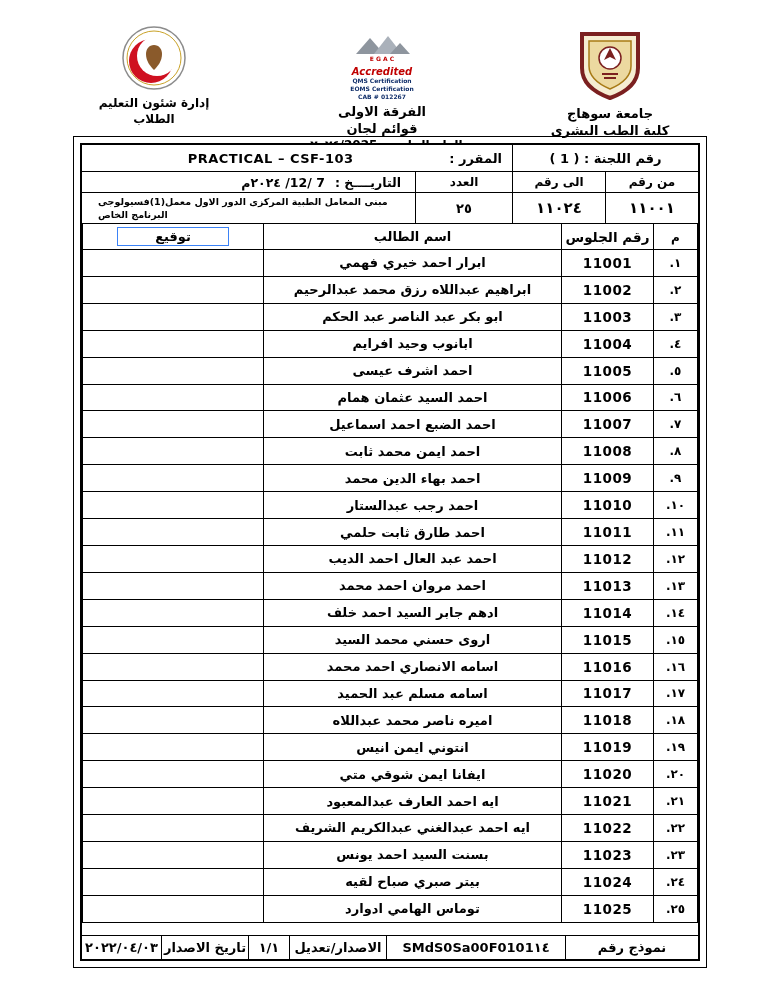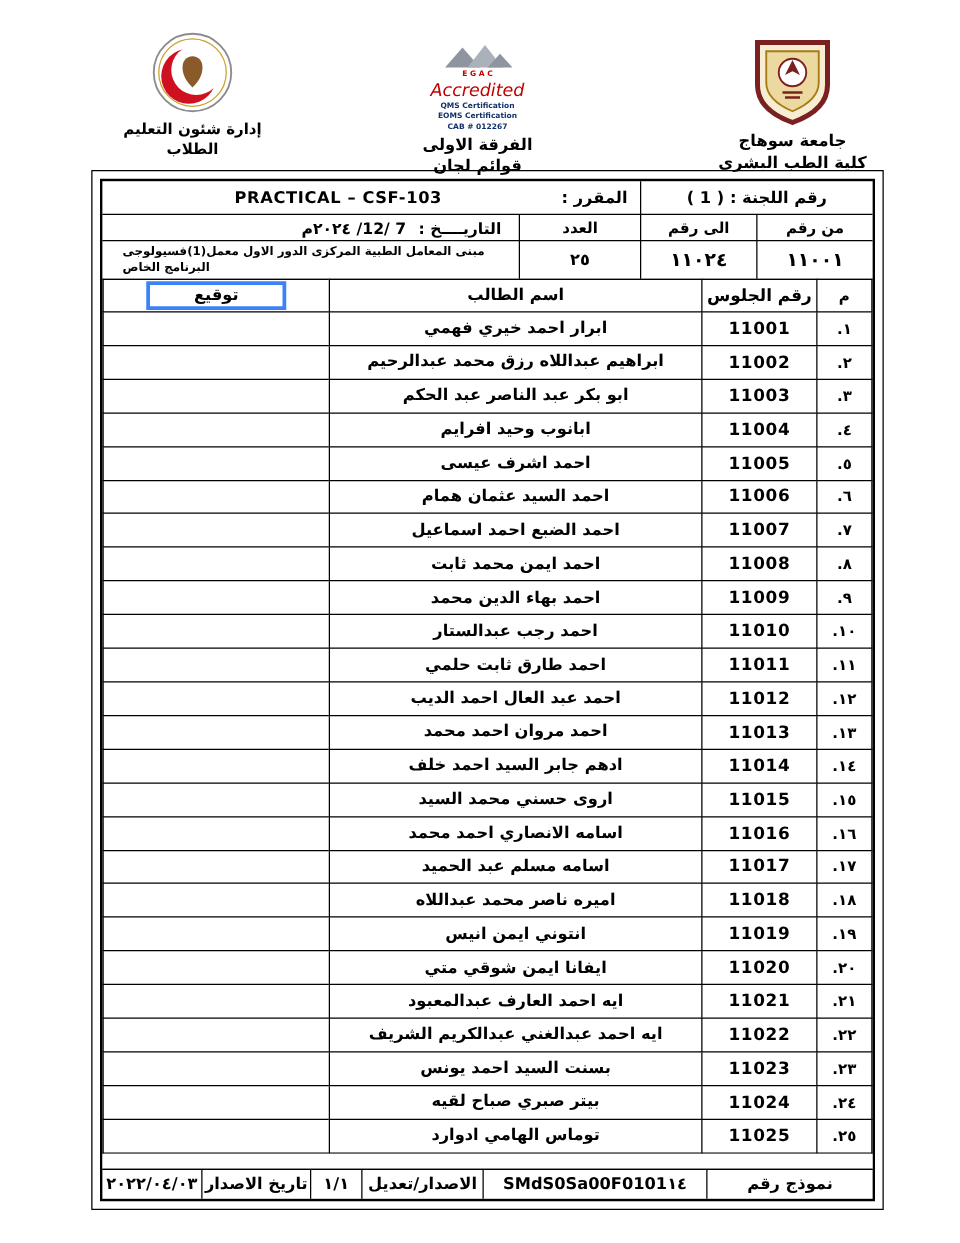--- a/index.html
+++ b/index.html
@@ -1,28 +1,28 @@
 <!DOCTYPE html>
 <html lang="ar" dir="rtl"><head>
 <meta charset="utf-8">
 <style>
   * { margin:0; padding:0; box-sizing:border-box; }
   html,body { width:768px; height:994px; }
   body { background:#fff; color:#000; font-family:"DejaVu Sans","Liberation Sans",sans-serif; direction:rtl; position:relative; overflow:hidden; }
 
   
   .page-header { position:absolute; top:18px; left:0; right:0; height:120px; }
-  .hdr-right  { position:absolute; right:58px; top:12px; width:152px; text-align:center; }
+  .hdr-right  { position:absolute; right:82px; top:12px; width:152px; text-align:center; }
   .hdr-center { position:absolute; right:280px; top:14px; width:212px; text-align:center; }
   .hdr-left   { position:absolute; left:78px;  top:6px;  width:152px; text-align:center; }
   .hdr-line  { font-weight:bold; font-size:13px; line-height:1.3; }
   .hdr-line.small { font-size:12px; }
   .logo-row { display:flex; direction:ltr; justify-content:center; align-items:flex-start; gap:16px; margin-bottom:3px; }
   .cert { width:88px; text-align:center; }
-  .accredited { color:#c00000; font-weight:normal; font-style:italic; font-size:14px; line-height:1.1; }
+  .accredited { color:#c00000; font-weight:bold; font-style:italic; font-size:10px; line-height:1.1; }
   .cert-lines { font-size:6px; color:#12306b; font-weight:bold; line-height:1.35; }
 
   
   .main-box { position:absolute; left:80px; top:143px; width:620px; height:818px;
               border:2px solid #000; outline:1px solid #000; outline-offset:6px;
               display:flex; flex-direction:column; background:#fff; }
 
   
   .info-grid { display:grid; grid-template-columns:92px 92px 96px 1fr; grid-template-rows:26px 20px 30px;
                gap:1px; background:#000; flex:0 0 auto; }
@@ -38,21 +38,21 @@
 
   
   .table-wrap { flex:1 1 auto; }
   table { width:100%; height:100%; border-collapse:collapse; table-layout:fixed; }
   th,td { border:1px solid #000; text-align:center; vertical-align:middle; font-weight:bold; }
   thead th { font-size:13px; height:26px; }
   .c-serial { width:44px; font-size:12px; }
   .c-seat   { width:92px; font-size:13.5px; letter-spacing:0.5px; }
   .c-name   { width:298px; font-size:13px; }
   .c-sign   { }
-  .sign-box { display:inline-block; border:3px solid #3b82f6; min-width:112px; padding:1px 6px; font-size:13px; }
+  .sign-box { display:inline-block; border:1px solid #3b82f6; min-width:112px; padding:1px 6px; font-size:13px; }
 
   .spacer { height:12px; flex:0 0 auto; background:#fff; }
 
   
   .footer-grid { display:grid; grid-template-columns:132px 178px 96px 40px 86px 1fr; gap:1px; background:#000;
                  border-top:1px solid #000; height:24px; flex:0 0 auto; }
   .fc { background:#fff; display:flex; align-items:center; justify-content:center; font-weight:bold; font-size:13px; }
 </style>
 </head>
 <body>

